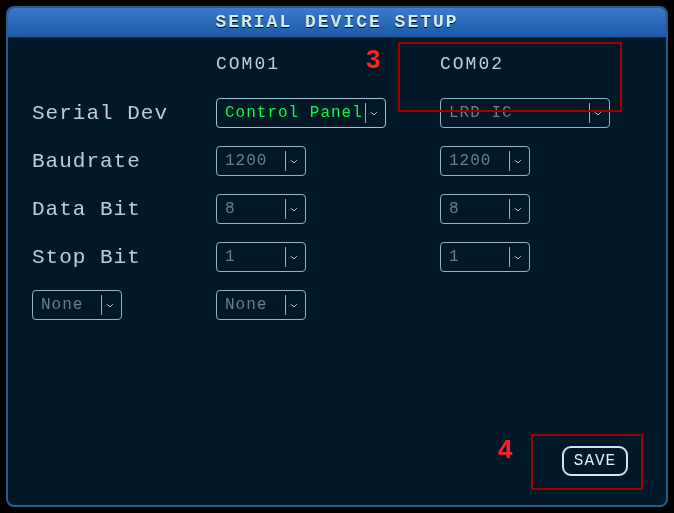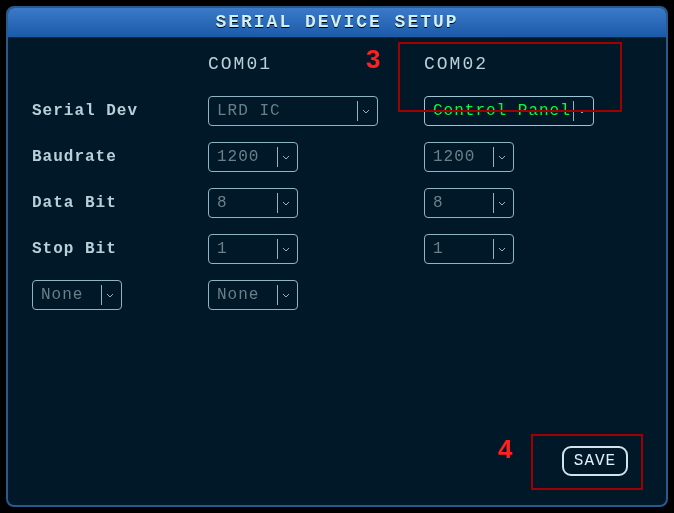--- a/index.html
+++ b/index.html
@@ -37,35 +37,33 @@
   .body {
     padding: 10px 24px 16px 24px;
     position: relative;
   }
   .grid {
     display: grid;
     grid-template-columns: 160px 200px 200px;
     column-gap: 24px;
     row-gap: 18px;
     align-items: center;
-    gap: 16px;
   }
   .colhead {
     color: #b8d0d8;
     font-size: 18px;
     letter-spacing: 2px;
     text-align: left;
     height: 32px;
     line-height: 32px;
   }
   .label {
     color: #b8d0d8;
-    font-size: 16px;
+    font-size: 21px;
     letter-spacing: 1px;
-    font-weight: bold;
   }
   .select {
     display: flex;
     align-items: center;
     height: 30px;
     border: 1px solid #8fb4c4;
     border-radius: 4px;
     background: transparent;
     padding: 0 4px 0 8px;
     cursor: pointer;
@@ -154,36 +152,36 @@
     <div class="highlight-box hl-3"></div>
     <div class="marker3">3</div>
 
     <div class="grid">
 
       <div class="empty"></div>
       <div class="colhead">COM01</div>
       <div class="colhead">COM02</div>
 
       <div class="label">Serial Dev</div>
+      <div class="select wide green">
+        <span class="val">Control Panel</span>
+        <span class="arrow">
+            <svg width="8" height="5" viewBox="0 0 8 5">
+              <path d="M1 1 L4 4 L7 1" fill="none" stroke-width="1"></path>
+            </svg>
+          </span>
+      </div>
       <div class="select wide">
         <span class="val">LRD IC</span>
         <span class="arrow">
             <svg width="8" height="5" viewBox="0 0 8 5">
               <path d="M1 1 L4 4 L7 1" fill="none" stroke-width="1"></path>
             </svg>
           </span>
       </div>
-      <div class="select wide green">
-        <span class="val">Control Panel</span>
-        <span class="arrow">
-            <svg width="8" height="5" viewBox="0 0 8 5">
-              <path d="M1 1 L4 4 L7 1" fill="none" stroke-width="1"></path>
-            </svg>
-          </span>
-      </div>
 
       <div class="label">Baudrate</div>
       <div class="select narrow">
         <span class="val">1200</span>
         <span class="arrow">
             <svg width="8" height="5" viewBox="0 0 8 5">
               <path d="M1 1 L4 4 L7 1" fill="none" stroke-width="1"></path>
             </svg>
           </span>
       </div>

